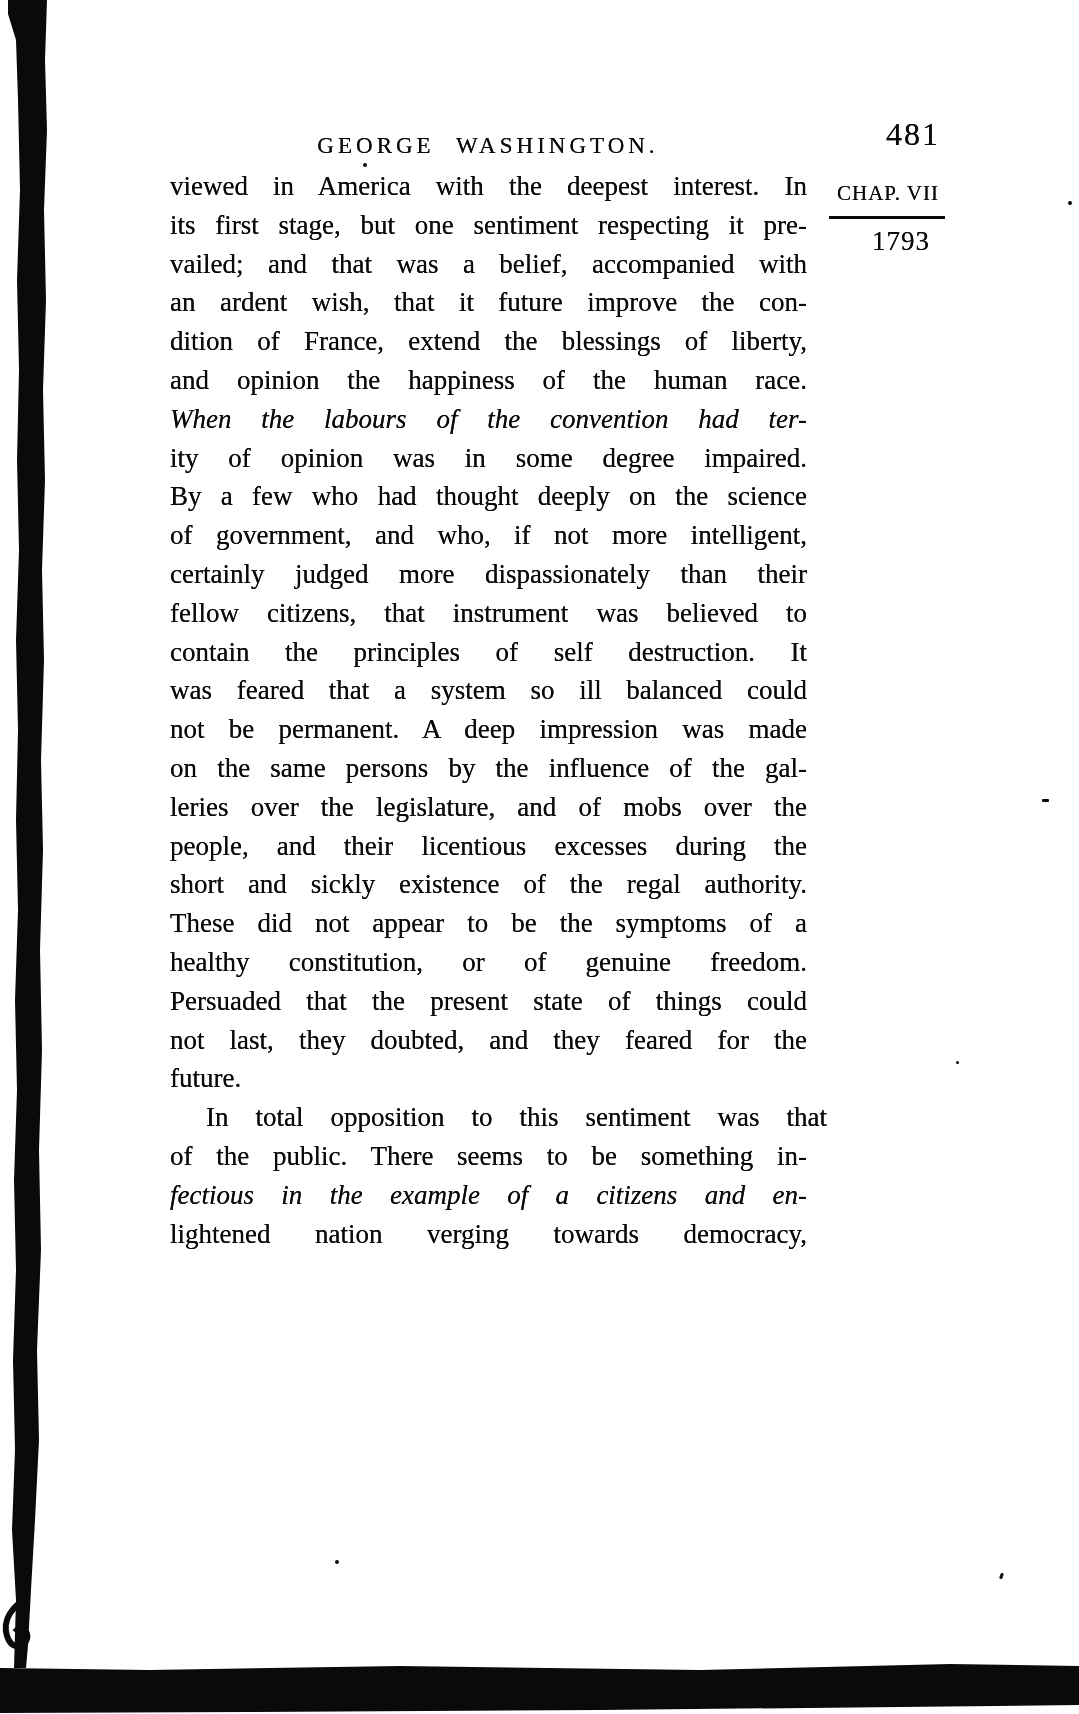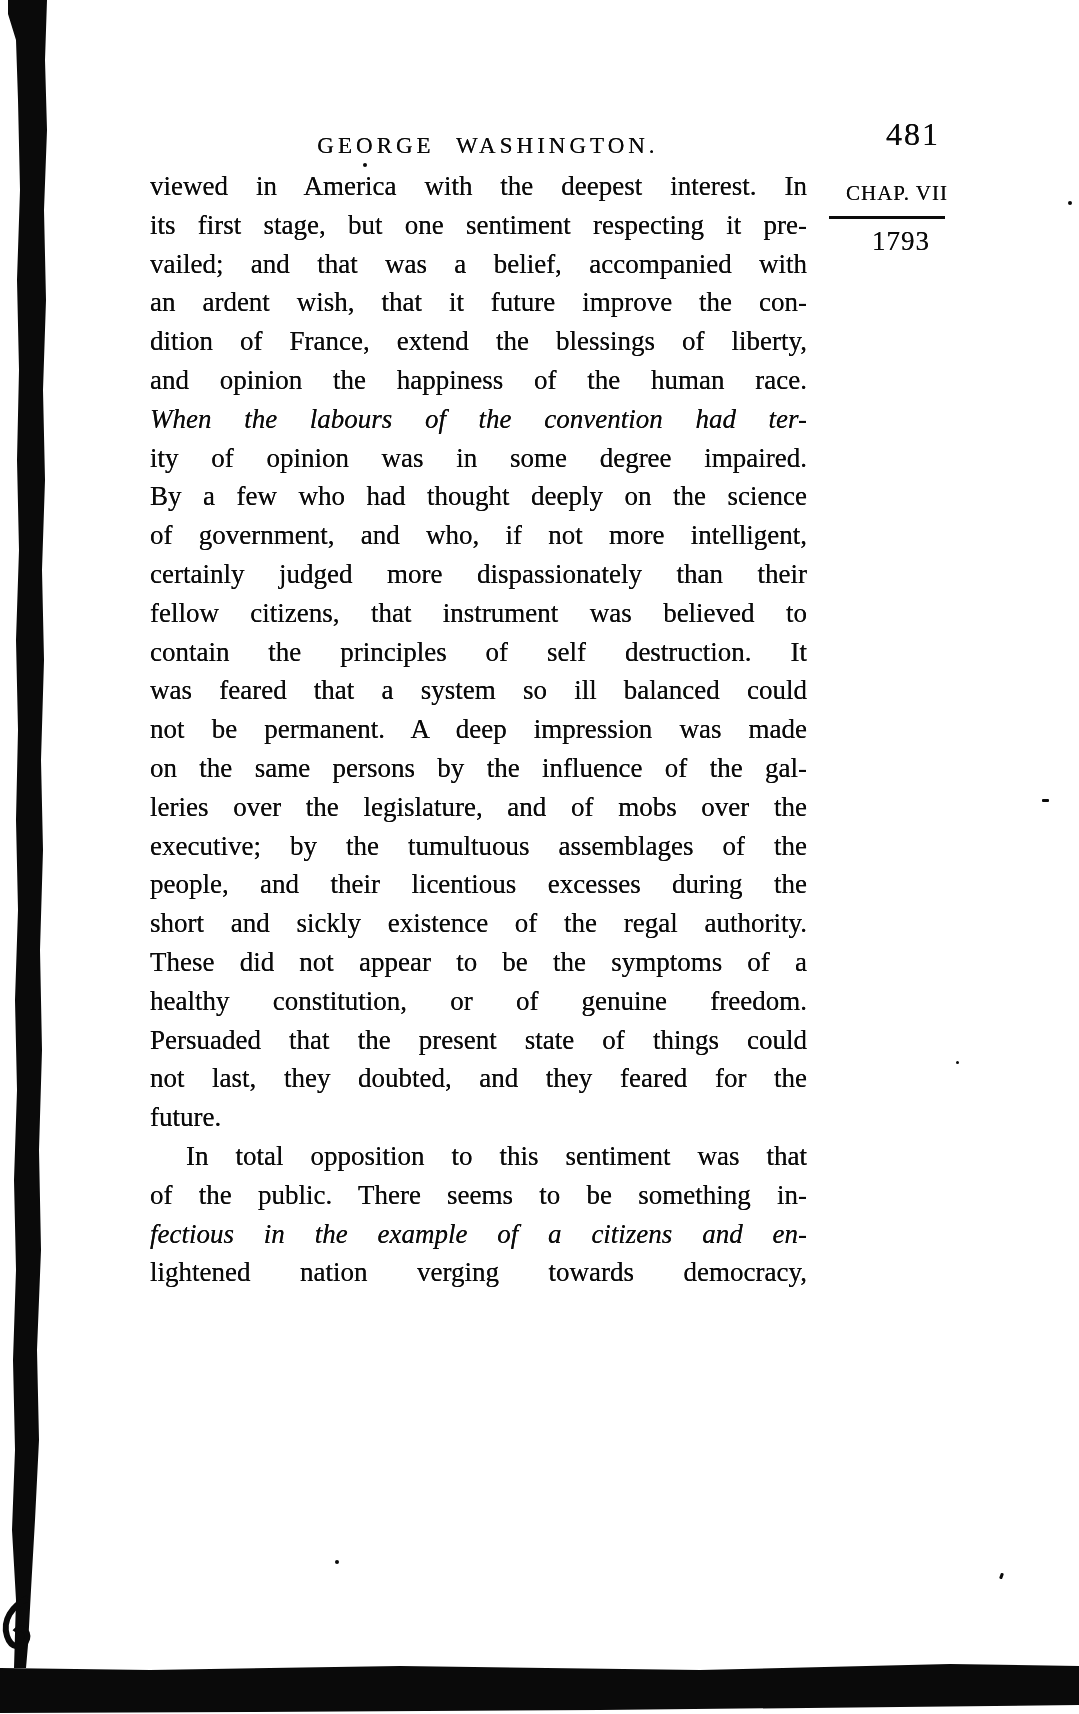--- a/index.html
+++ b/index.html
@@ -22,21 +22,21 @@
     text-shadow:0 0 .5px rgba(0,0,0,.85);
   }
   .page-number{
     position:absolute;left:886px;top:116px;width:70px;
     font-size:32px;letter-spacing:2px;
     text-shadow:0 0 .5px rgba(0,0,0,.85);
   }
   
   .chapter-note{
     position:absolute;left:828px;top:181px;width:120px;
-    font-size:21px;letter-spacing:1px;text-align:right;
+    font-size:21px;letter-spacing:1px;text-align:center;
     text-shadow:0 0 .5px rgba(0,0,0,.85);
   }
   .chapter-rule{
     position:absolute;left:829px;top:216px;width:116px;height:3px;background:#0a0a0a;
   }
   .year-note{
     position:absolute;left:846px;top:226px;width:84px;
     font-size:27px;letter-spacing:1px;text-align:right;
     text-shadow:0 0 .5px rgba(0,0,0,.85);
   }
@@ -45,20 +45,21 @@
     position:absolute;left:150px;top:167px;width:657px;
     font-size:27px;line-height:38.8px;
     text-shadow:0 0 .5px rgba(0,0,0,.85);
   }
   .ln{
     text-align:justify;
     -moz-text-align-last:justify;
     text-align-last:justify;
     height:38.8px;
     white-space:nowrap;
+    margin-left:20px;
   }
   .ln.it{font-style:italic;}
   .ln.ind{padding-left:36px;width:621px;}
   .ln.pend{text-align-last:left;-moz-text-align-last:left;}
 </style>
 </head>
 <body>
 
 <div class="page">
 
@@ -94,21 +95,20 @@
     <div class="ln">ity of opinion was in some degree impaired.</div>
     <div class="ln">By a few who had thought deeply on the science</div>
     <div class="ln">of government, and who, if not more intelligent,</div>
     <div class="ln">certainly judged more dispassionately than their</div>
     <div class="ln">fellow citizens, that instrument was believed to</div>
     <div class="ln">contain the principles of self destruction.  It</div>
     <div class="ln">was feared that a system so ill balanced could</div>
     <div class="ln">not be permanent.  A deep impression was made</div>
     <div class="ln">on the same persons by the influence of the gal-</div>
     <div class="ln">leries over the legislature, and of mobs over the</div>
-    <div class="ln">executive; by the tumultuous assemblages of the</div>
     <div class="ln">people, and their licentious excesses during the</div>
     <div class="ln">short and sickly existence of the regal authority.</div>
     <div class="ln">These did not appear to be the symptoms of a</div>
     <div class="ln">healthy constitution, or of genuine freedom.</div>
     <div class="ln">Persuaded that the present state of things could</div>
     <div class="ln">not last, they doubted, and they feared for the</div>
     <div class="ln pend">future.</div>
     <div class="ln ind">In total opposition to this sentiment was that</div>
     <div class="ln">of the public.  There seems to be something in-</div>
     <div class="ln it">fectious in the example of a citizens and en-</div>

